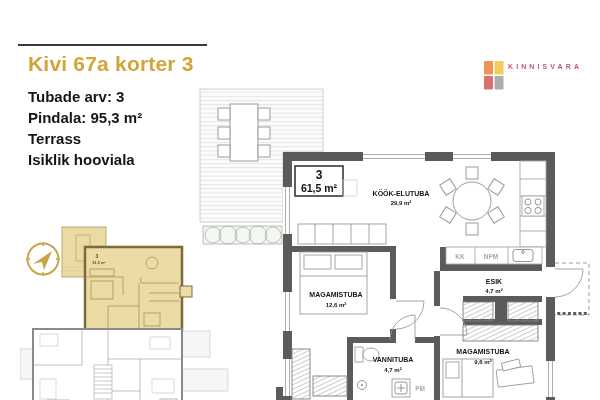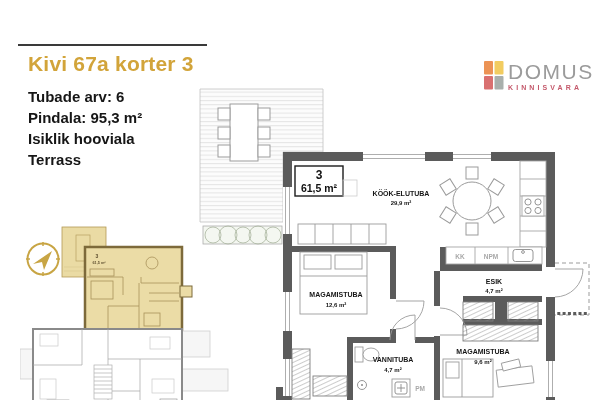--- a/index.html
+++ b/index.html
@@ -25,35 +25,34 @@
 </head>
 <body>
 
 <div class="page">
 
   <div class="artifact-bar"></div>
 
   <div class="title">Kivi 67a korter 3</div>
 
   <div class="info">
-    <div>Tubade arv: 6</div>
+    <div>Tubade arv: 3</div>
     <div>Pindala: 95,3 m²</div>
+    <div>Terrass</div>
     <div>Isiklik hooviala</div>
-    <div>Terrass</div>
   </div>
 
   <div class="logo">
     <svg class="logo-mark" viewBox="0 0 20 29">
       <rect x="0" y="0" width="9" height="13.5" rx="1" fill="#EC9355"></rect>
       <rect x="10.5" y="0" width="9" height="13.5" rx="1" fill="#F2CC60"></rect>
       <rect x="0" y="15" width="9" height="13.5" rx="1" fill="#D97070"></rect>
       <rect x="10.5" y="15" width="9" height="13.5" rx="1" fill="#A9AFAC"></rect>
     </svg>
     <div class="logo-text">
-      <span class="logo-name">DOMUS</span>
       <span class="logo-sub">KINNISVARA</span>
     </div>
   </div>
 
   <svg style="position:absolute;left:190px;top:35px;" width="410" height="360" viewBox="0 0 410 360">
     <defs>
       <pattern id="deck" width="6" height="4.2" patternUnits="userSpaceOnUse">
         <rect width="6" height="4.2" fill="#fcfcfc"></rect>
         <line x1="0" y1="0.6" x2="6" y2="0.6" stroke="#dadada" stroke-width="0.8"></line>
       </pattern>

